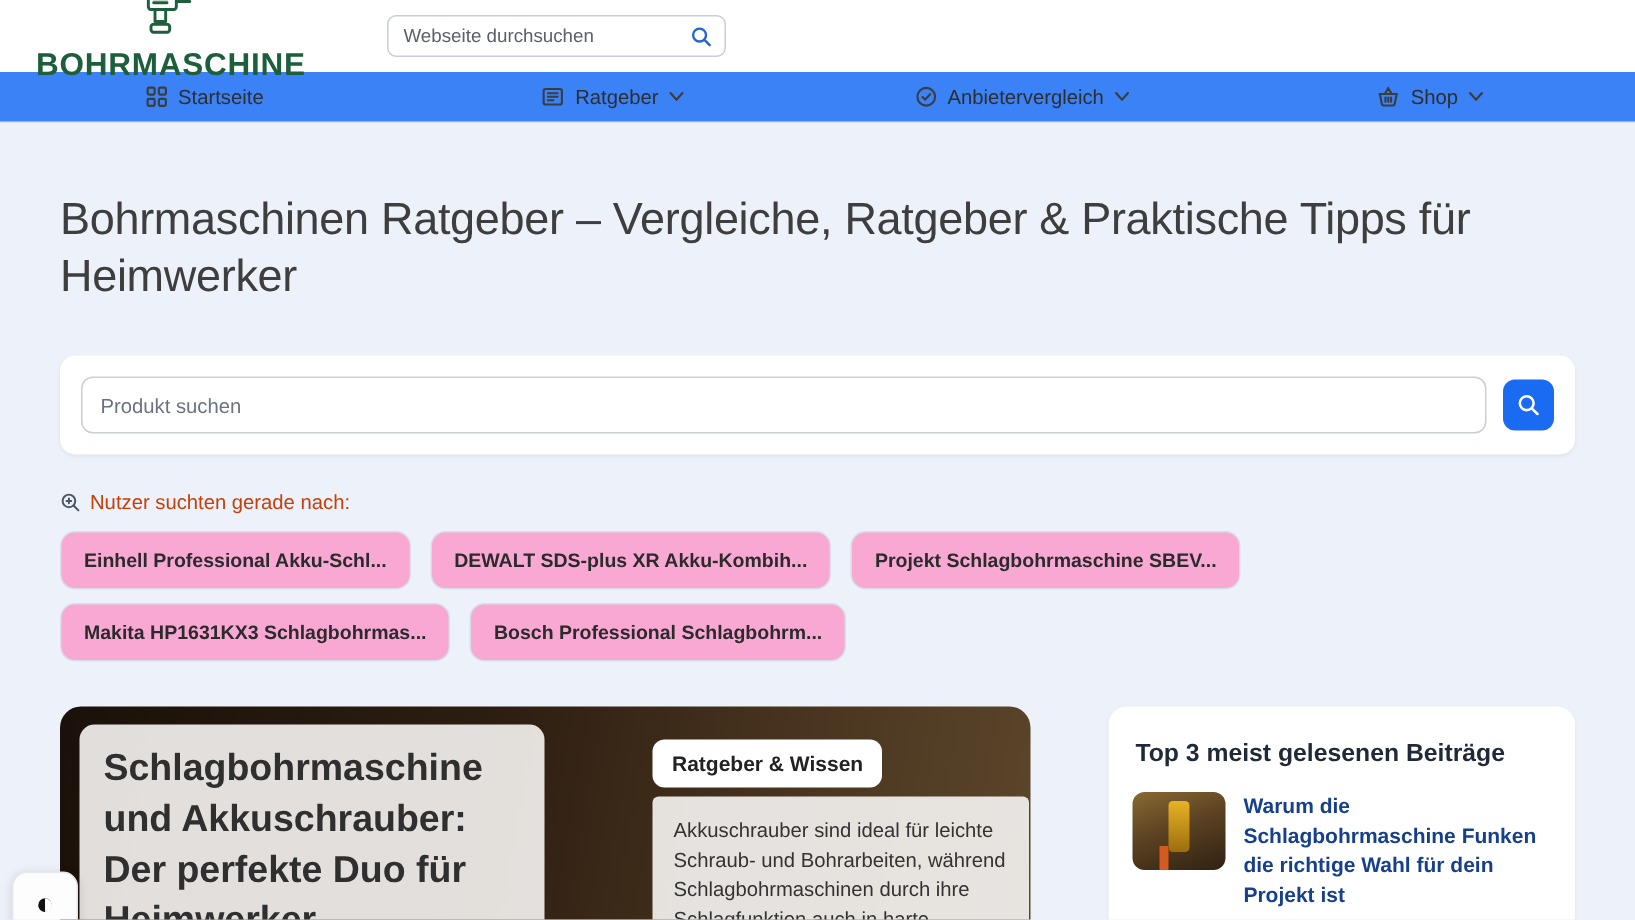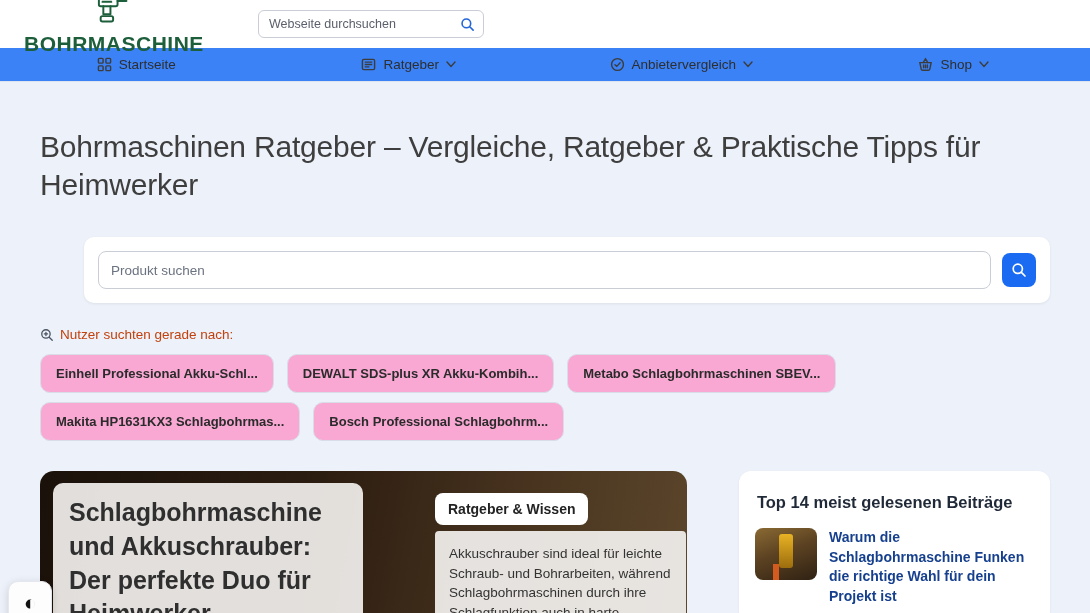--- a/index.html
+++ b/index.html
@@ -24,21 +24,21 @@
   .nav-item { justify-self:center; display:inline-flex; align-items:center; gap:7px;
     font-size:13.5px; color:#2e2e2e; cursor:pointer; }
   .nav-item svg { display:block; }
 
   
   .page { padding:0 40px; }
   h1.page-title { margin-top:46px; font-size:30px; font-weight:400; color:#3e3e3e;
     line-height:1.27; letter-spacing:-.2px; max-width:1020px; }
 
   .search-card { margin-top:33px; background:#ffffff; border-radius:10px; padding:14px;
-    display:flex; align-items:center; gap:11px; box-shadow:0 1px 3px rgba(16,24,40,.07);margin-left:44px; }
+    display:flex; align-items:center; gap:11px; box-shadow:0 1px 3px rgba(16,24,40,.07); }
   .search-card input { flex:1; height:38px; border:1px solid #c9cdd6; border-radius:8px;
     font-family:inherit; font-size:13.5px; color:#333; padding:0 12px; outline:0; }
   .search-card input::placeholder { color:#6b7280; }
   .search-btn { width:34px; height:34px; border:0; border-radius:8px; background:#1a6bf2;
     display:flex; align-items:center; justify-content:center; cursor:pointer; flex:0 0 auto; }
 
   .sugg-label { margin-top:24px; display:flex; align-items:center; gap:6px;
     font-size:13.5px; color:#c2410c; }
   .chips { margin-top:12px; display:flex; flex-wrap:wrap; gap:9px 13px; max-width:1012px; }
   .chip { background:#f9a8d4; border:1px solid #d8dde8; border-radius:10px; padding:11px 15px;
@@ -164,38 +164,38 @@
     <svg width="14" height="14" viewBox="0 0 16 16" fill="none" stroke="#4b5563" stroke-width="1.5" stroke-linecap="round">
       <circle cx="6.8" cy="6.8" r="4.8"></circle>
         <path d="M10.5 10.5 L14 14 M5 6.8 h3.6 M6.8 5 v3.6"></path>
     </svg>
     <span>Nutzer suchten gerade nach:</span>
   </div>
 
   <div class="chips">
     <button class="chip">Einhell Professional Akku-Schl...</button>
     <button class="chip">DEWALT SDS-plus XR Akku-Kombih...</button>
-    <button class="chip">Metabo Schlagbohrmaschinen SBEV...</button>
+    <button class="chip">Projekt Schlagbohrmaschine SBEV...</button>
     <button class="chip">Makita HP1631KX3 Schlagbohrmas...</button>
     <button class="chip">Bosch Professional Schlagbohrm...</button>
   </div>
 
   <div class="content-row">
 
     <div class="feature-card">
 
       <div class="feature-title-box">
         <div class="feature-title">Schlagbohrmaschine und Akkuschrauber: Der perfekte Duo für Heimwerker</div>
       </div>
       <div class="feature-badge">Ratgeber &amp; Wissen</div>
       <div class="feature-excerpt">Akkuschrauber sind ideal für leichte Schraub- und Bohrarbeiten, während Schlagbohrmaschinen durch ihre Schlagfunktion auch in harte Materialien bohren können. Die Wahl</div>
     </div>
 
     <div class="sidebar-card">
-      <div class="sidebar-title">Top 14 meist gelesenen Beiträge</div>
+      <div class="sidebar-title">Top 3 meist gelesenen Beiträge</div>
 
       <div class="post">
         <div class="post-thumb thumb-1"></div>
         <a class="post-link">Warum die Schlagbohrmaschine Funken die richtige Wahl für dein Projekt ist</a>
       </div>
 
     </div>
 
   </div>
 </div>

